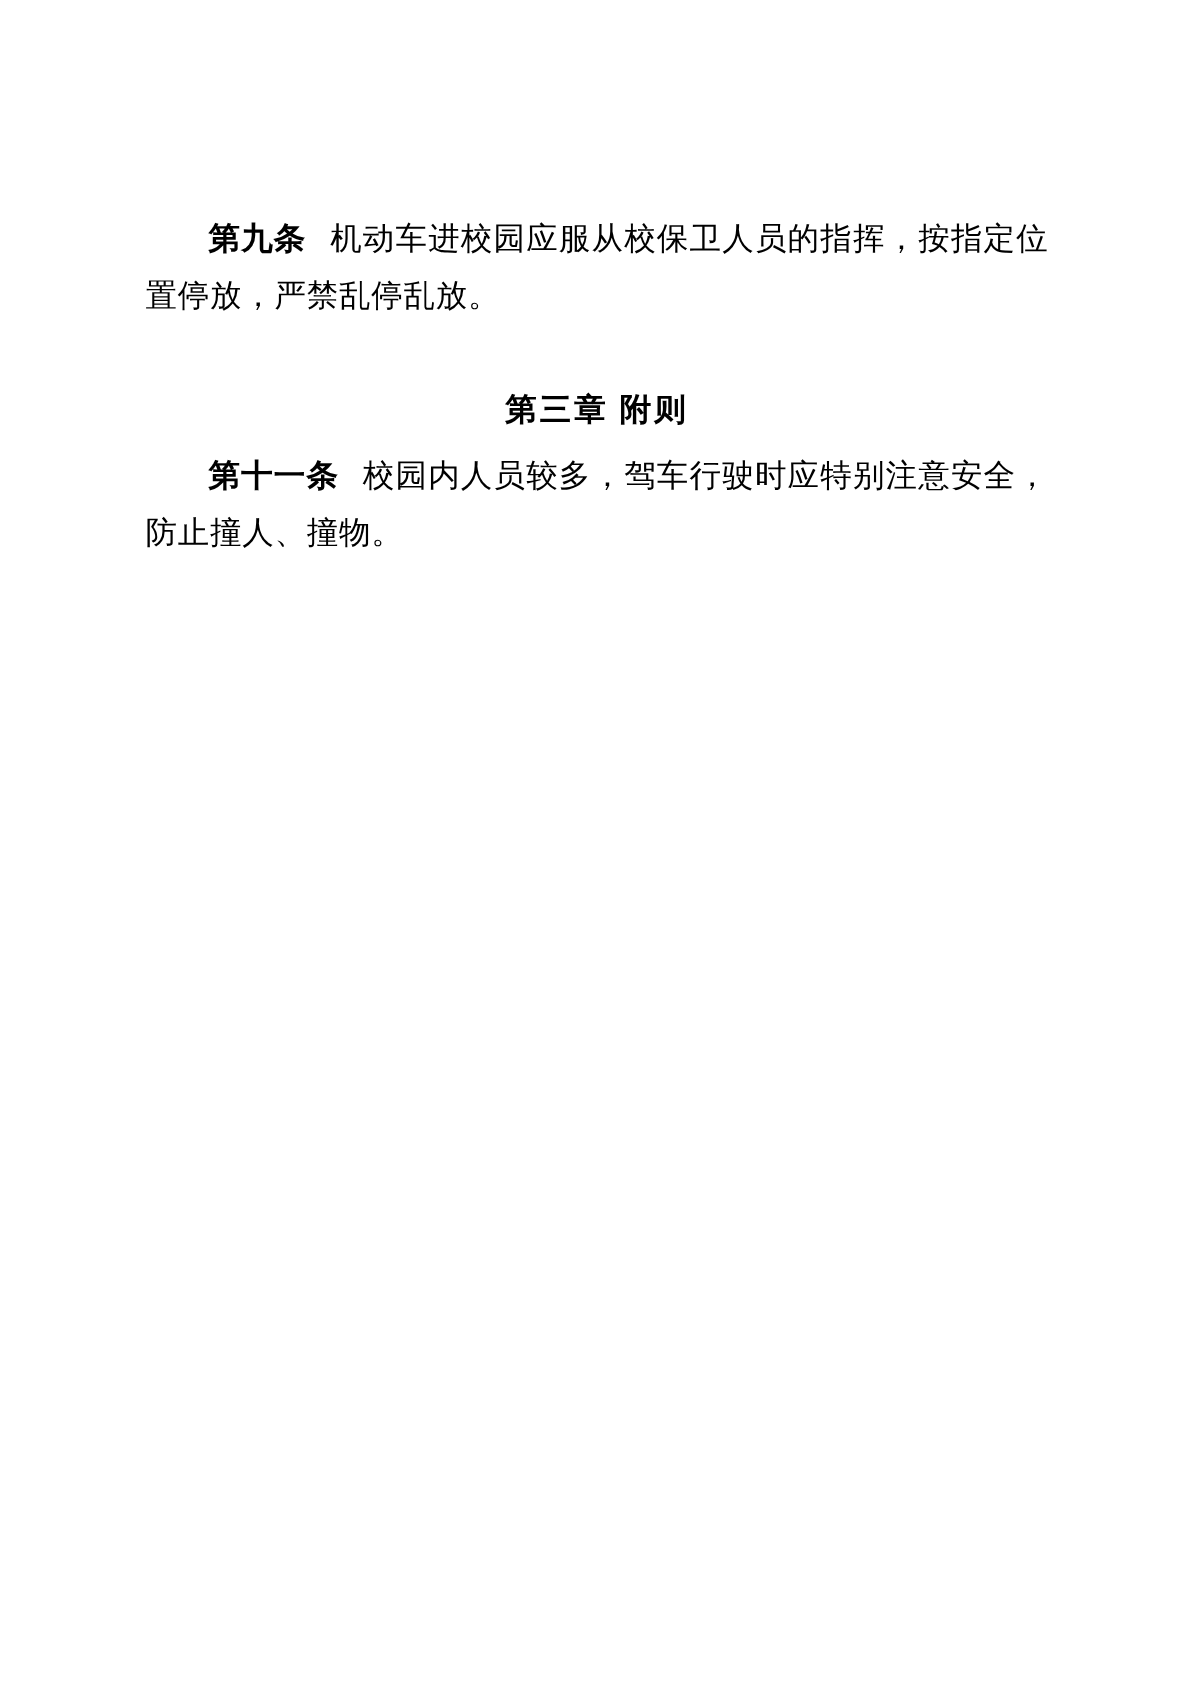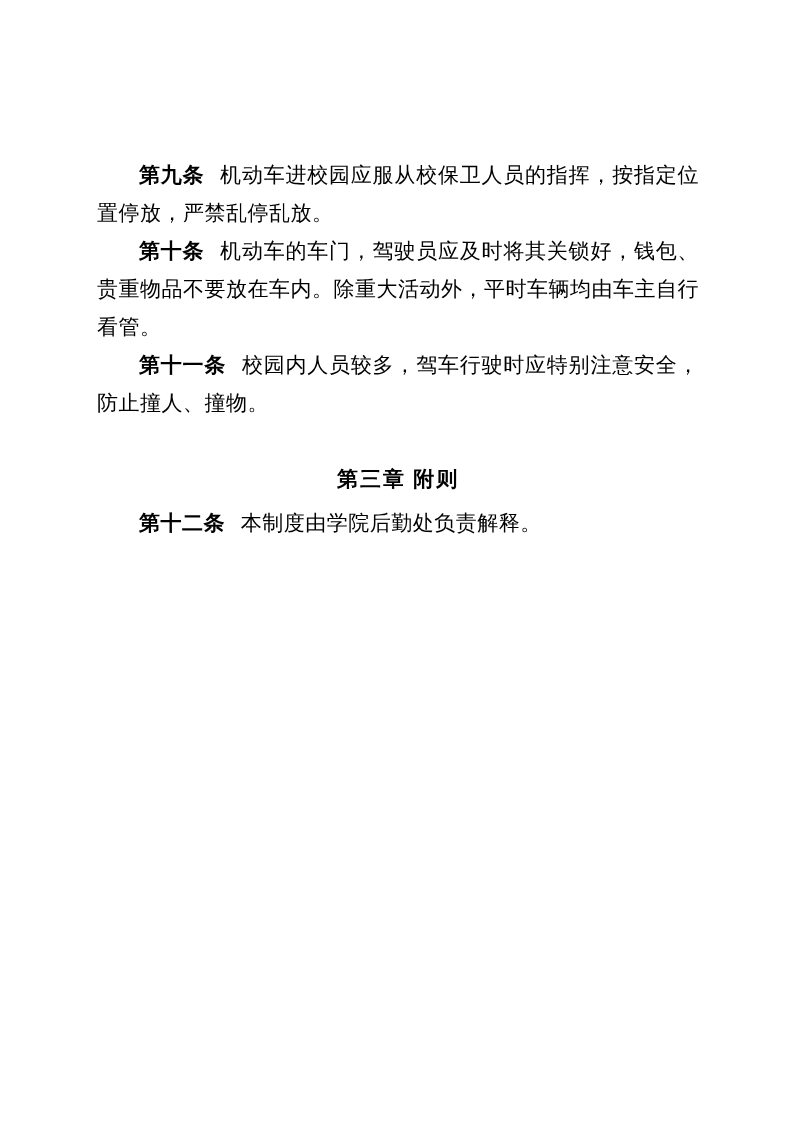--- a/index.html
+++ b/index.html
@@ -12,21 +12,21 @@
     width: 793px;
     height: 1122px;
     background: #ffffff;
     overflow: hidden;
     font-family: "Liberation Serif", "DejaVu Serif", serif;
     color: #000000;
   }
   .content {
     position: absolute;
     left: 97px;
-    top: 156px;
+    top: 140px;
     width: 602px;
   }
   .article {
     margin: 0;
     font-size: 21px;
     line-height: 38px;
     text-align: justify;
     text-indent: 2em;
     letter-spacing: 0.5px;
   }
@@ -47,29 +47,23 @@
 </head>
 <body>
 
 <div class="page">
   <div class="content">
 
     <p class="article">
       <span class="article-label">第九条</span><span>机动车进校园应服从校保卫人员的指挥，按指定位置停放，严禁乱停乱放。</span>
     </p>
 
-    <p class="article">
-      <span class="article-label">第十条</span><span>机动车的车门，驾驶员应及时将其关锁好，钱包、贵重物品不要放在车内。除重大活动外，平时车辆均由车主自行看管。</span>
-    </p>
+
+    <p class="article chapter-heading">第三章 附则</p>
 
     <p class="article">
       <span class="article-label">第十一条</span><span>校园内人员较多，驾车行驶时应特别注意安全，防止撞人、撞物。</span>
     </p>
 
-    <p class="article chapter-heading">第三章 附则</p>
-
-    <p class="article">
-      <span class="article-label">第十二条</span><span>本制度由学院后勤处负责解释。</span>
-    </p>
 
 
   </div>
 </div>
 
 </body></html>

